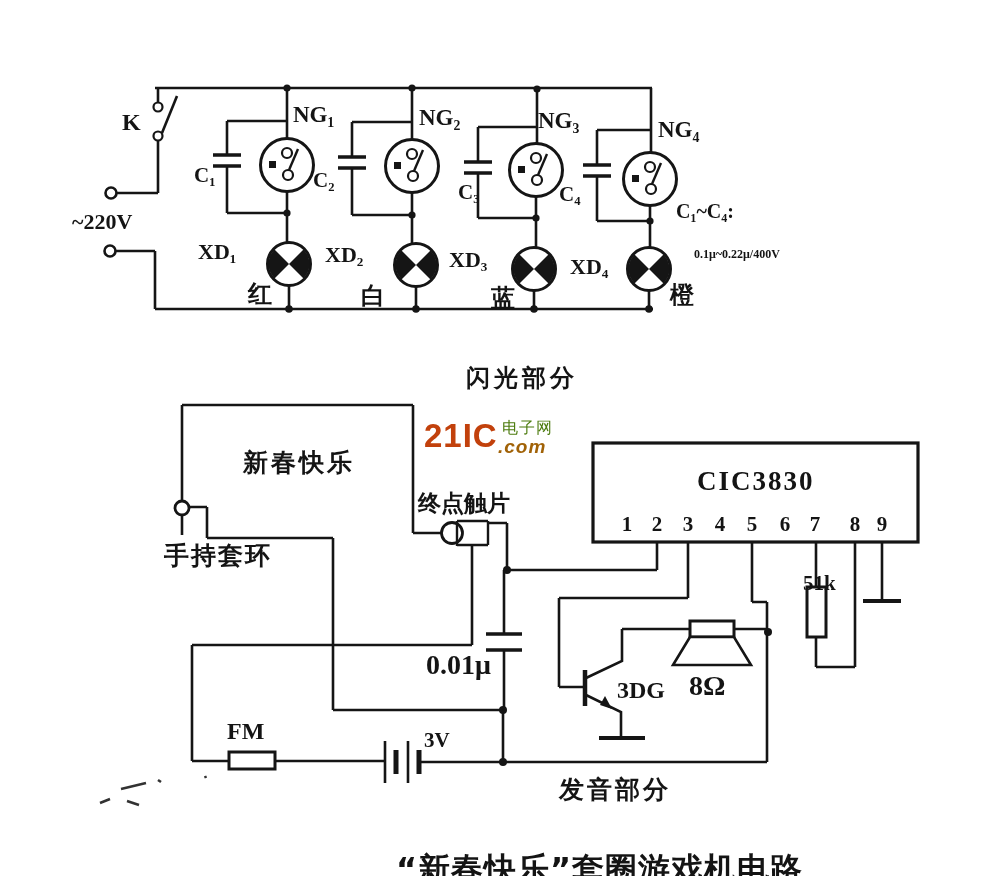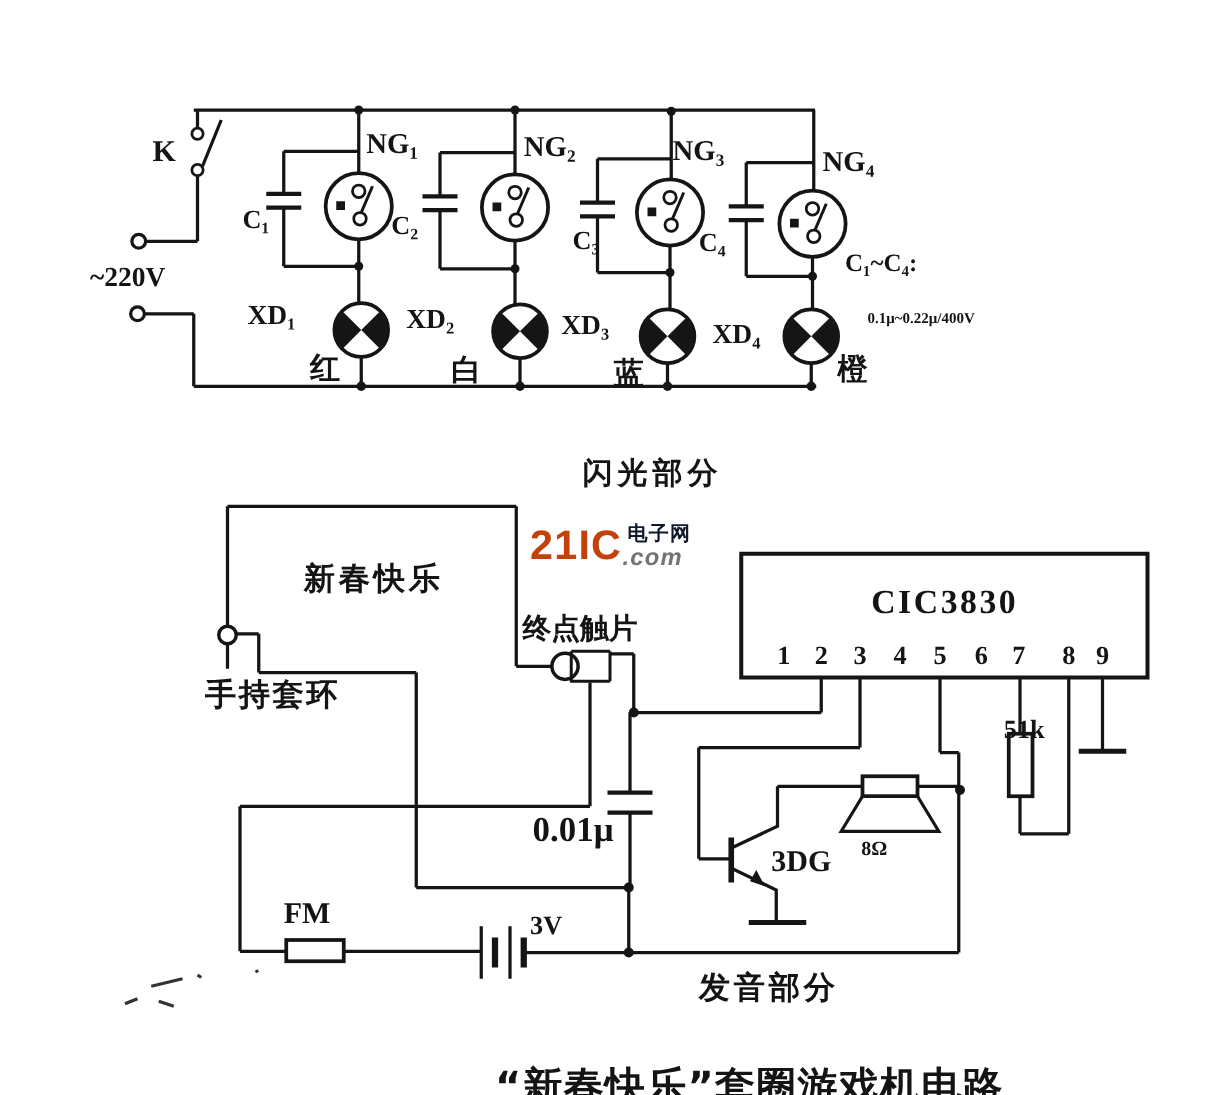--- a/index.html
+++ b/index.html
@@ -6,22 +6,22 @@
   #stage{position:relative;width:983px;height:876px;background:#ffffff;overflow:hidden;
          font-family:"Liberation Serif","DejaVu Serif",serif;}
   svg{position:absolute;left:0;top:0;}
   .lbl{position:absolute;color:#141414;font-weight:700;white-space:nowrap;line-height:1;
        font-family:"Liberation Serif","DejaVu Sans",serif;}
   .cjk{font-family:"DejaVu Sans","Liberation Sans",sans-serif;font-weight:700;}
   .pin{width:14px;text-align:center;}
   .wm{position:absolute;white-space:nowrap;line-height:1;
       font-family:"Liberation Sans","DejaVu Sans",sans-serif;}
   .wm-brand{font-size:33px;font-weight:800;color:#c2410c;letter-spacing:1px;}
-  .wm-site{font-size:16px;font-weight:700;color:#0f172a;letter-spacing:1px;}
-  .wm-com{font-size:19px;font-weight:800;font-style:italic;color:#737373;letter-spacing:1px;}
+  .wm-site{font-size:16px;font-weight:400;color:#4d7c0f;letter-spacing:1px;}
+  .wm-com{font-size:19px;font-weight:800;font-style:italic;color:#a16207;letter-spacing:1px;}
 </style>
 </head>
 <body>
 
 <div id="stage">
 
   <svg width="983" height="876" viewBox="0 0 983 876">
 
     <g stroke="#151515" stroke-width="2.6" fill="none">
       <path d="M155,88 H652 M651,88 V153 M158,88 V102 M158,141 V193 M158,193 H117 M116,251 H155 M155,251 V309 M155,309 H653
@@ -205,18 +205,18 @@
   <div class="lbl pin" style="left:778px;top:514px;font-size:21px;">6</div>
   <div class="lbl pin" style="left:808px;top:514px;font-size:21px;">7</div>
   <div class="lbl pin" style="left:848px;top:514px;font-size:21px;">8</div>
   <div class="lbl pin" style="left:875px;top:514px;font-size:21px;">9</div>
 
   <div class="lbl" style="left:755px;top:573px;font-size:21px;padding-left:48px;">51k</div>
   <div class="lbl" style="left:426px;top:651px;font-size:28px;">0.01μ</div>
   <div class="lbl" style="left:227px;top:719px;font-size:24px;">FM</div>
   <div class="lbl" style="left:424px;top:730px;font-size:21px;">3V</div>
   <div class="lbl" style="left:617px;top:678px;font-size:24px;">3DG</div>
-  <div class="lbl" style="left:689px;top:672px;font-size:16px;">8Ω</div>
+  <div class="lbl" style="left:689px;top:672px;font-size:28px;">8Ω</div>
 
   <div class="lbl cjk" style="left:559px;top:777px;font-size:25px;letter-spacing:3px;">发音部分</div>
   <div class="lbl cjk" style="left:396px;top:836px;font-size:32px;letter-spacing:1px;margin-top:17px;">“新春快乐”套圈游戏机电路</div>
 
 </div>
 
 </body></html>

